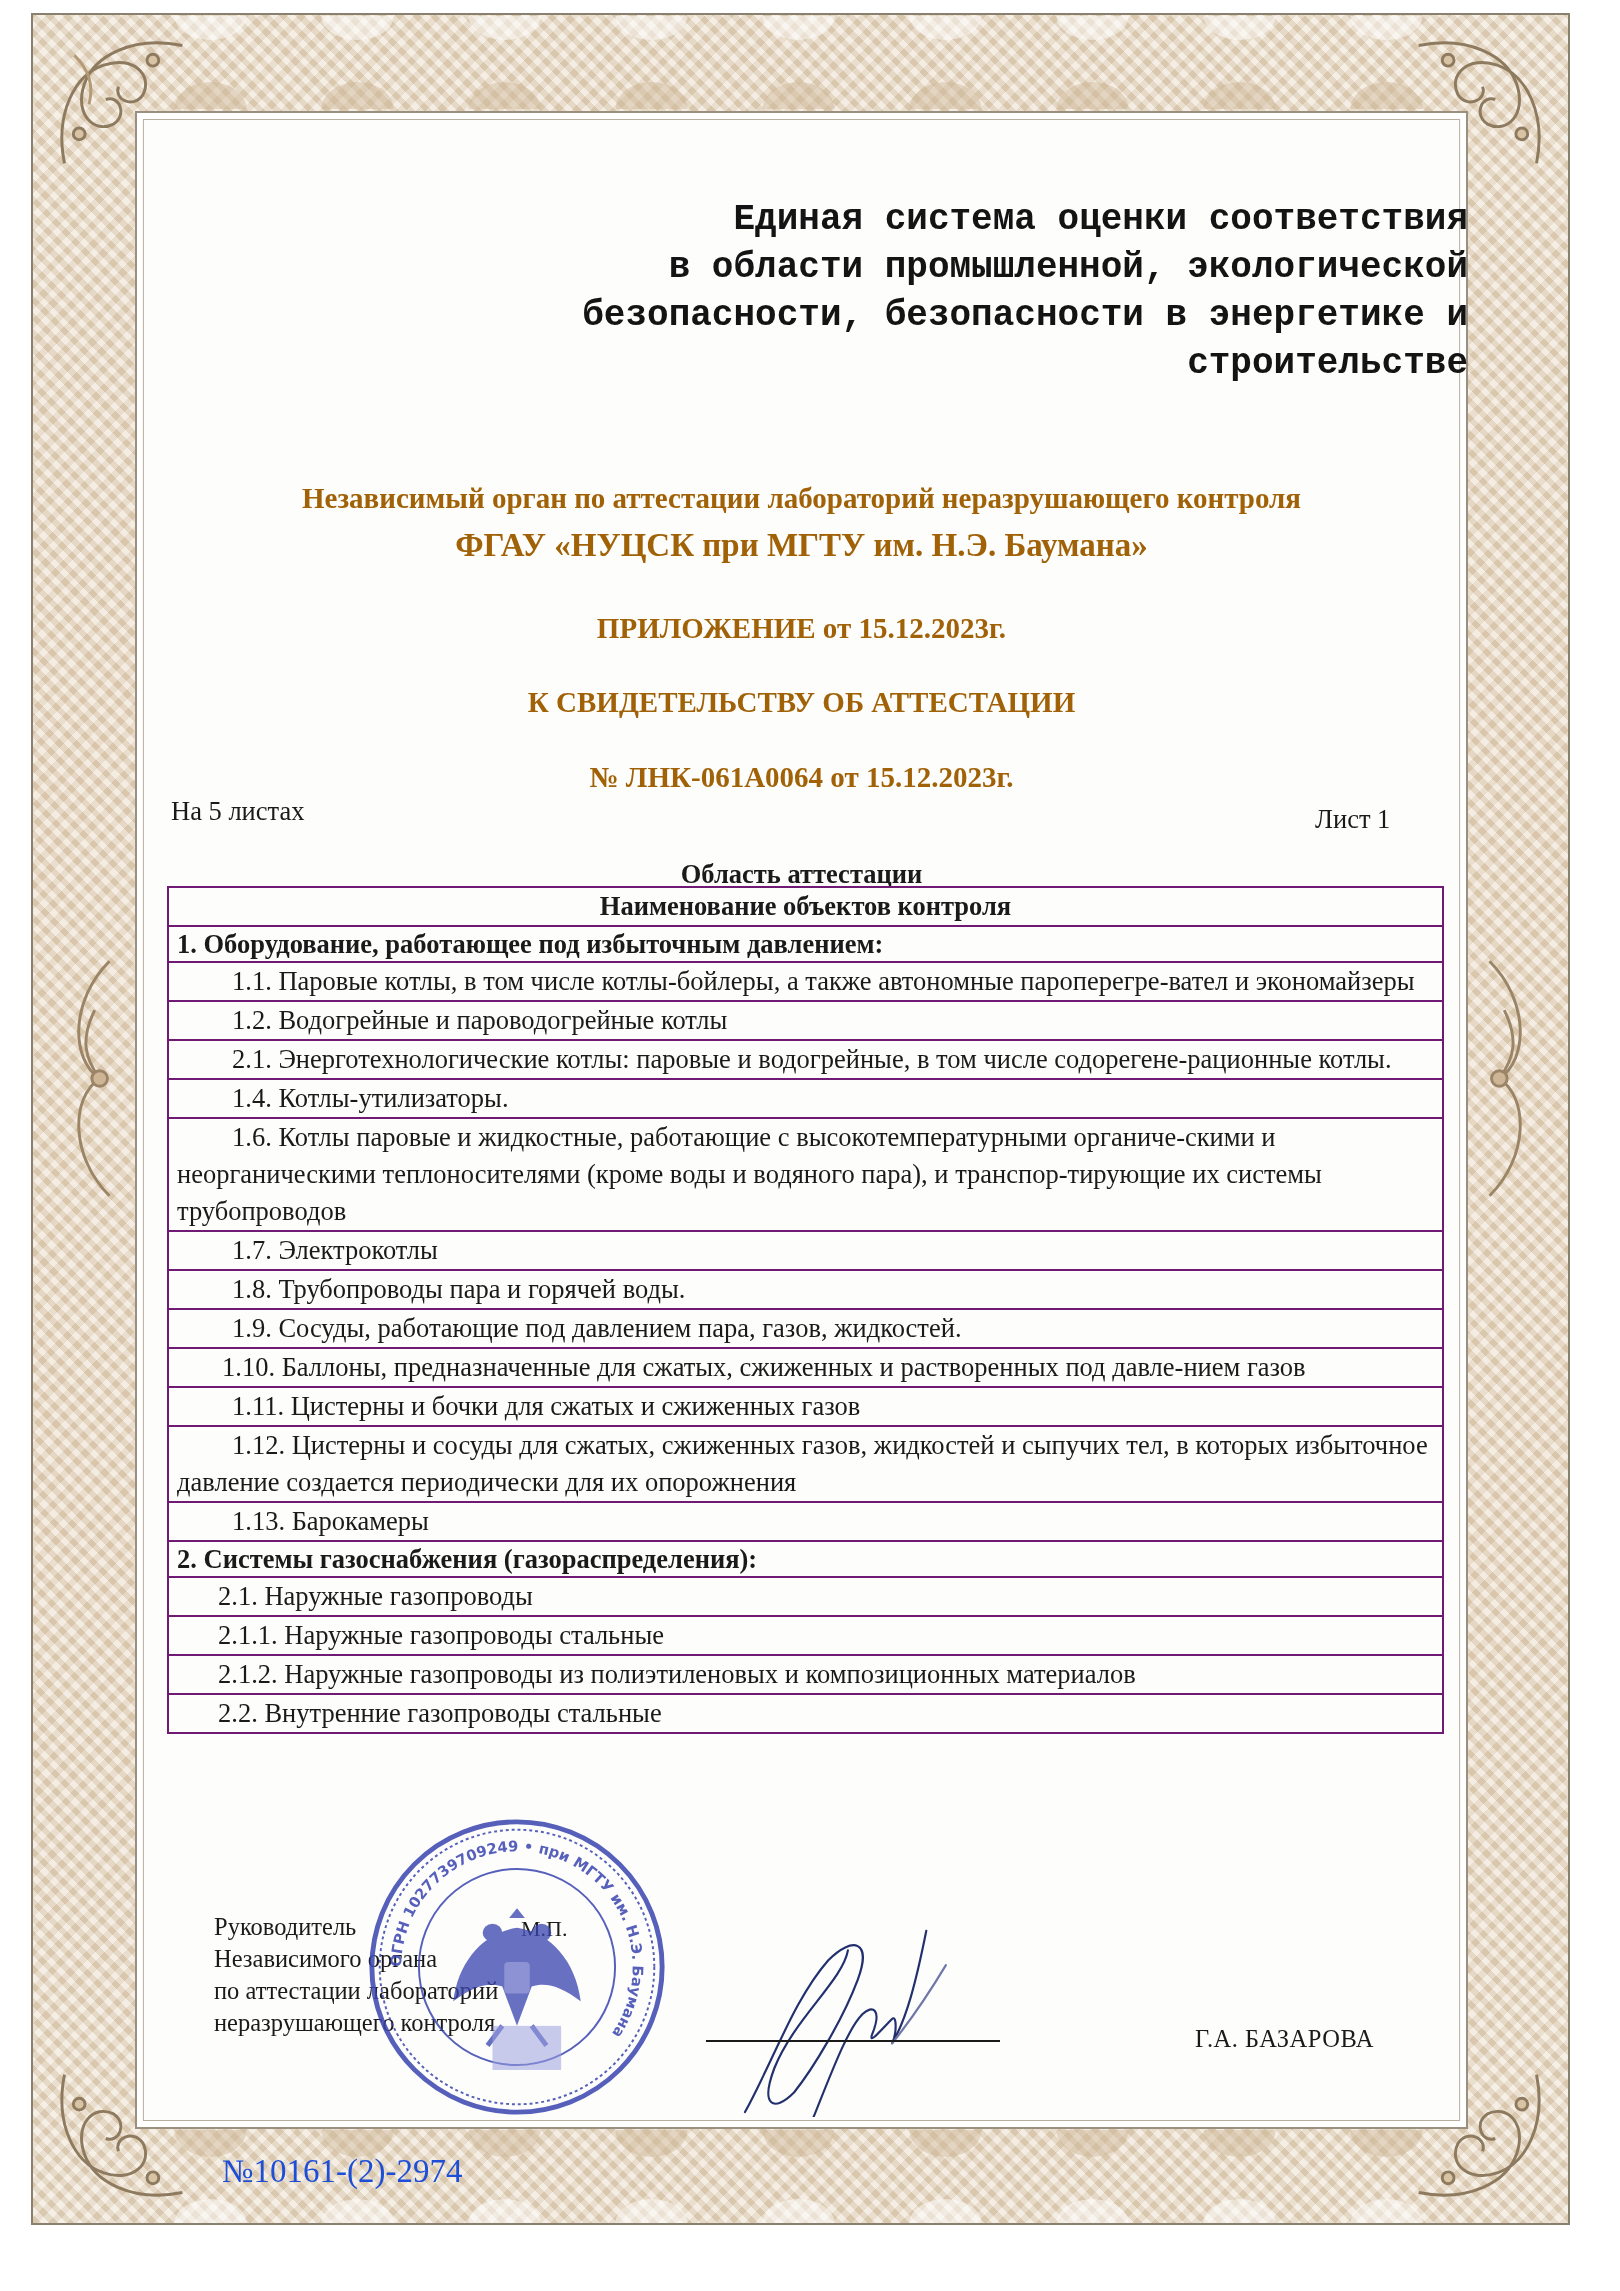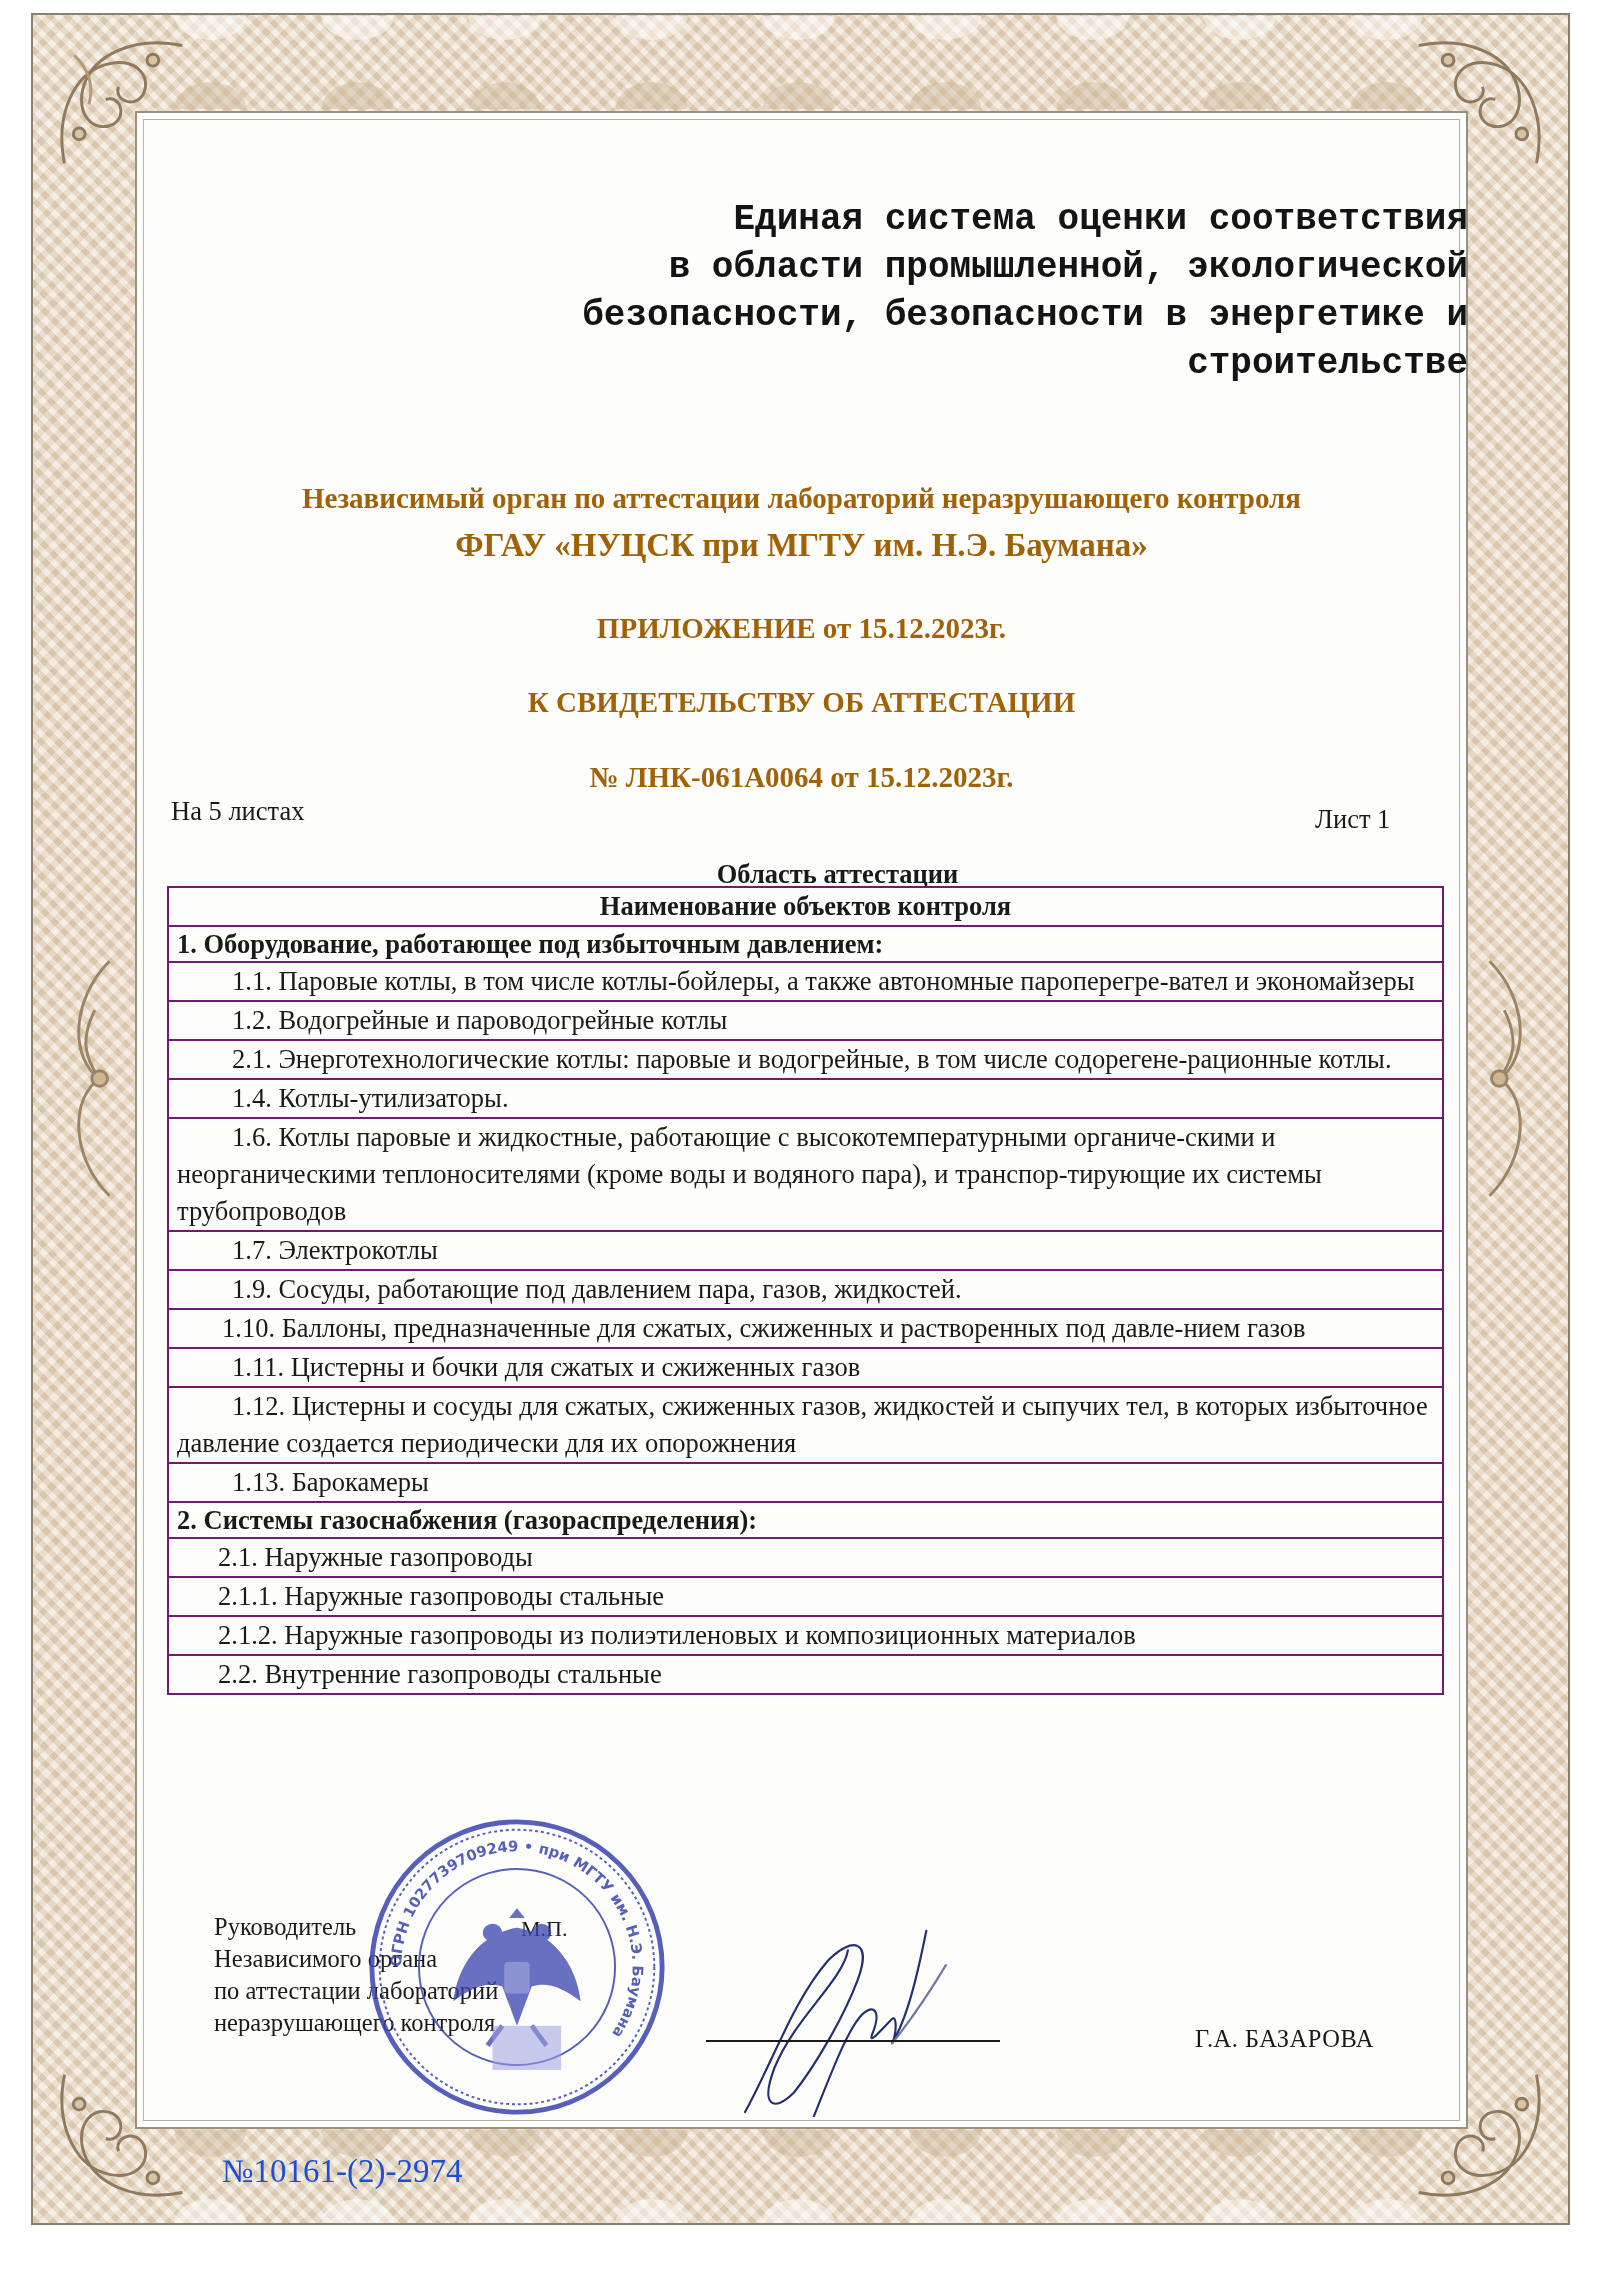--- a/index.html
+++ b/index.html
@@ -62,21 +62,21 @@
     position: absolute; left: 135px; width: 1333px; text-align: center;
     font-weight: bold; color: #a16207;
   }
   .org-line1 { top: 482px; font-size: 29px; }
   .org-line2 { top: 527px; font-size: 33px; }
   .annex-line { top: 612px; font-size: 29px; }
   .cert-line { top: 686px; font-size: 29px; }
   .number-line { top: 761px; font-size: 29px; }
   .sheets-left { position: absolute; left: 171px; top: 796px; font-size: 26.5px; }
   .sheets-right { position: absolute; left: 1315px; top: 804px; font-size: 26.5px; }
-  .scope-title { position: absolute; left: 135px; top: 859px; width: 1333px; text-align: center; font-weight: bold; font-size: 26.5px; padding-left: 36px; }
+  .scope-title { position: absolute; left: 135px; top: 859px; width: 1333px; text-align: center; font-weight: bold; font-size: 26.5px; }
 
   
   .scope-table {
     position: absolute; left: 167px; top: 886px; width: 1277px;
     border-collapse: collapse;
     font-size: 26.5px;
   }
   .scope-table td {
     border: 2px solid #701a75;
     padding: 0 8px;
@@ -213,20 +213,23 @@
         <td class="item">2.1. Энерготехнологические котлы: паровые и водогрейные, в том числе содорегене-рационные котлы.</td>
       </tr>
   <tr>
         <td class="item">1.4. Котлы-утилизаторы.</td>
       </tr>
   <tr>
         <td class="item">1.6. Котлы паровые и жидкостные, работающие с высокотемпературными органиче-скими и неорганическими теплоносителями (кроме воды и водяного пара), и транспор-тирующие их системы трубопроводов</td>
       </tr>
   <tr>
         <td class="item">1.7. Электрокотлы</td>
+      </tr>
+  <tr>
+        <td class="item">1.8. Трубопроводы пара и горячей воды.</td>
       </tr>
   <tr>
         <td class="item">1.9. Сосуды, работающие под давлением пара, газов, жидкостей.</td>
       </tr>
   <tr>
         <td class="item l10">1.10. Баллоны, предназначенные для сжатых, сжиженных и растворенных под давле-нием газов</td>
       </tr>
   <tr>
         <td class="item">1.11. Цистерны и бочки для сжатых и сжиженных газов</td>
       </tr>

